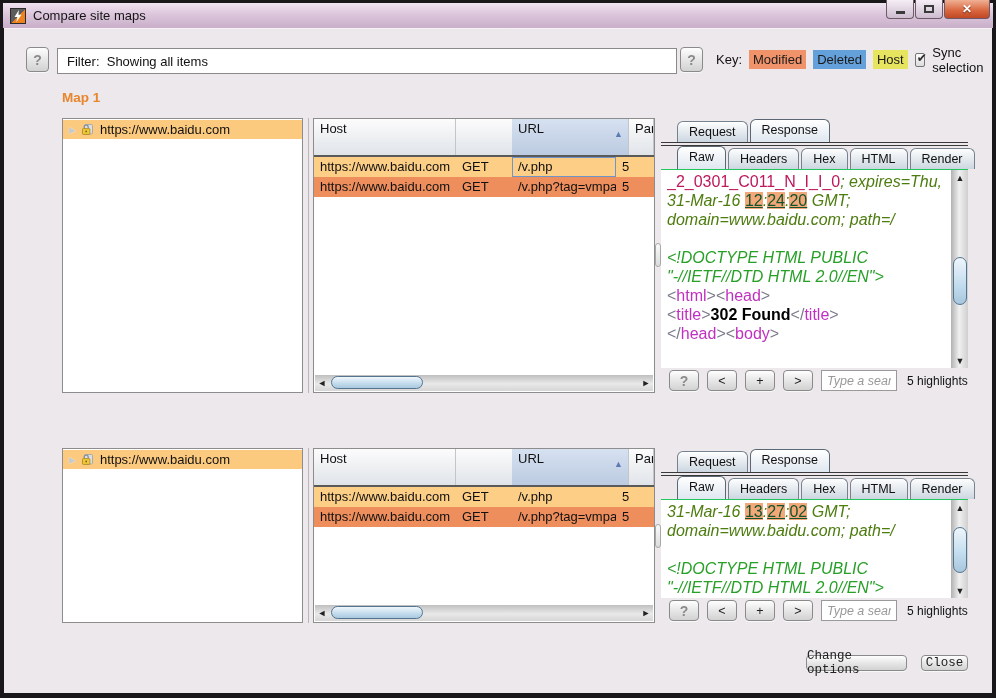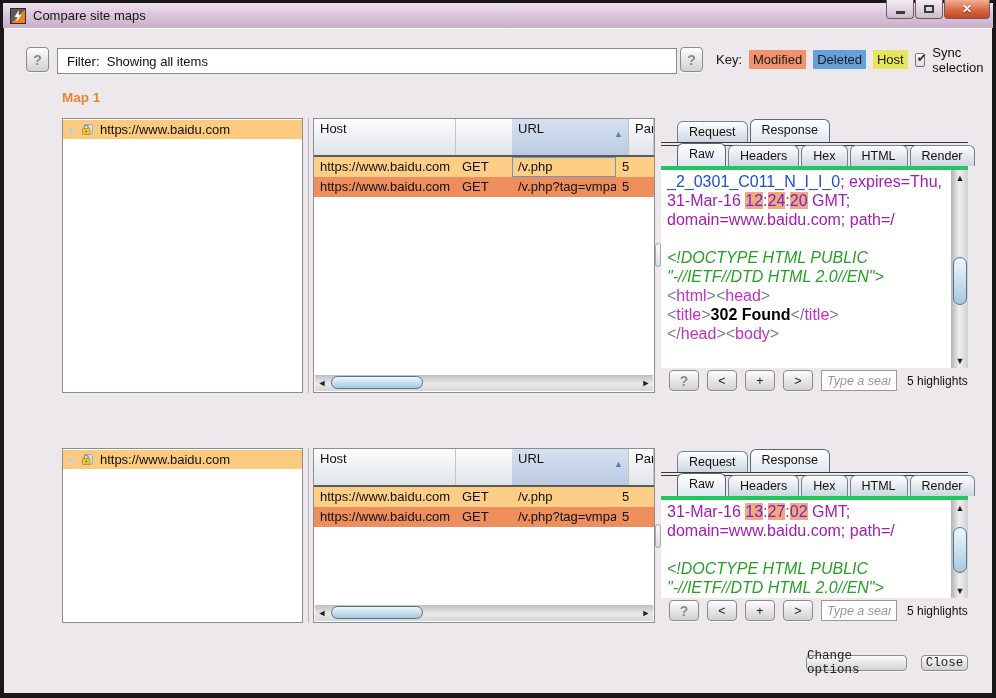--- a/index.html
+++ b/index.html
@@ -82,28 +82,28 @@
   .hs-thumb{ position:absolute; left:16px; top:1px; width:92px; height:13px; border-radius:7px;
     border:1px solid #55748f; background:linear-gradient(#f0f7fc,#c2dbec 60%,#a9c8de); }
   
   .resp{ position:absolute; }
   .tabrow{ display:flex; align-items:flex-end; height:24px; padding-left:16px; position:relative; z-index:2; }
   .tab{ height:21px; line-height:20px; padding:0 11px; font-size:12.5px; margin-right:2px;
     border:1px solid #76828f; border-bottom:none; border-radius:6px 6px 0 0;
     background:linear-gradient(#fdfefe,#ccd6e0); box-shadow:inset 0 1px 0 #fff; }
   .tab.selected{ height:23px; background:linear-gradient(#fff,#dfe7f0); border-color:#5a6875; }
   .tabsep{ height:4px; border-top:1px solid #3a3a3a; border-bottom:1px solid #3a3a3a; }
-  .subtabrow{ border-bottom:4px solid #22c55e; height:24px; }
+  .subtabrow{ border-bottom:1px solid #22c55e; height:24px; }
   .textarea{ position:absolute; left:0; right:0; background:#fff; overflow:hidden; }
   .lines{ position:absolute; left:6px; top:2px; right:19px; bottom:0; overflow:hidden;
     font-size:16px; line-height:19px; letter-spacing:0; }
   .tl{ min-height:19px; white-space:pre; }
-  .seg-p{ color:#a21caf; }
-  .seg-hdr{ color:#1d4ed8;margin-top:16px; }
-  .seg-hl{ background:#f2a878; color:#6d28d9; }
+  .seg-p{ color:#4d7c0f;font-style:italic; }
+  .seg-hdr{ color:#be185d;margin-top:16px; }
+  .seg-hl{ background:#f2a878; color:#14532d;text-decoration:underline; }
   .seg-g{ color:#28a028; font-style:italic; }
   .seg-tag{ color:#c030c0; }
   .seg-br{ color:#7a7a8a; }
   .seg-b{ color:#000; font-weight:bold; }
   .vscroll{ position:absolute; right:0; top:0; bottom:0; width:17px; border-left:1px solid #b5b5b5;
     background:linear-gradient(90deg,#b9b9b9,#f0f0f0 45%,#cfcfcf); }
   .vs-arrow{ position:absolute; left:0; width:16px; height:15px; font-size:9px; color:#222;
     display:flex; align-items:center; justify-content:center; }
   .vs-up{ top:0; } .vs-down{ bottom:0; }
   .vs-thumb{ position:absolute; left:1px; width:14px; border-radius:8px;

